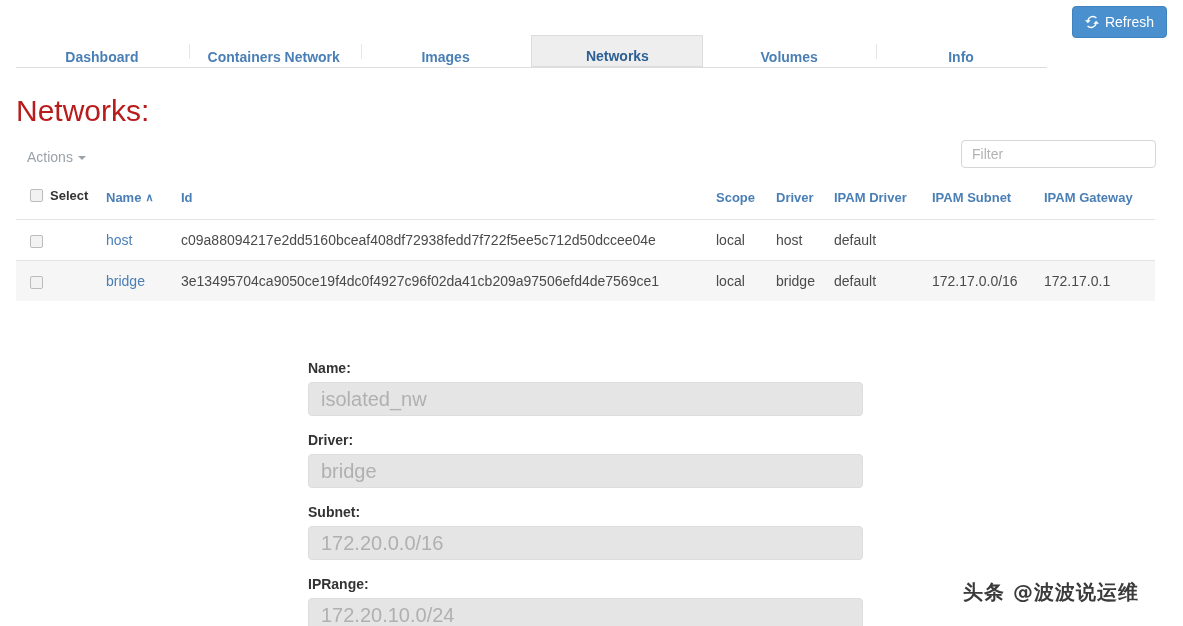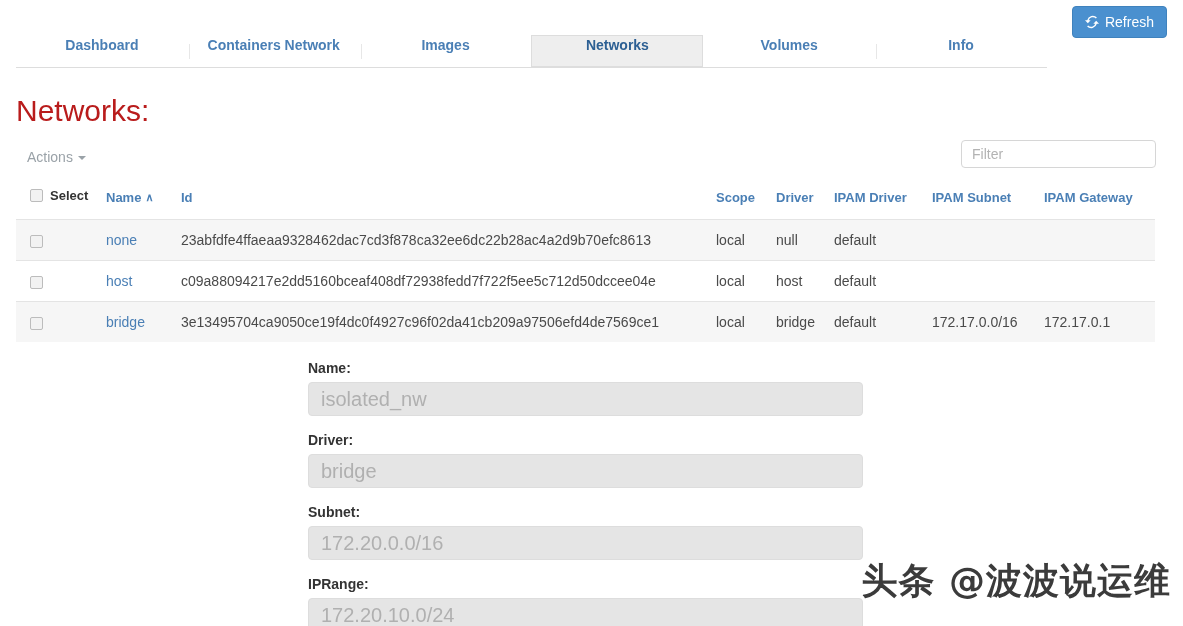--- a/index.html
+++ b/index.html
@@ -30,21 +30,21 @@
     display: flex;
     align-items: stretch;
     width: 1031px;
     height: 68px;
     border-bottom: 1px solid #dddddd;
     box-sizing: border-box;
   }
   .tab {
     flex: 1 1 0;
     display: flex;
-    align-items: flex-start;
+    align-items: flex-end;
     justify-content: center;
     text-align: center;
     font-size: 14px;
     font-weight: bold;
     color: #4a7fb5;
     line-height: 19px;
     cursor: pointer;
     box-sizing: border-box;
     border: 1px solid transparent;
     border-bottom: none;
@@ -238,23 +238,23 @@
     font-size: 20px;
     color: #555555;
     background: #e5e5e5;
     font-family: "Liberation Sans", sans-serif;
   }
   .form-control::placeholder { color: #b0b0b0; }
 
   
   .watermark {
     position: absolute;
-    right: 12px;
+    right: 44px;
     bottom: 20px;
-    font-size: 36px;
+    font-size: 20px;
     font-weight: bold;
     color: #2b2b2b;
     font-family: "DejaVu Sans", sans-serif;
     letter-spacing: 1px;
     white-space: nowrap;
     opacity: 0.92;
   }
 </style>
 </head>
 <body>
@@ -323,30 +323,20 @@
         </th>
         <th>Id</th>
         <th>Scope</th>
         <th>Driver</th>
         <th>IPAM Driver</th>
         <th>IPAM Subnet</th>
         <th>IPAM Gateway</th>
       </tr>
     </thead>
     <tbody id="net-rows">
-        <tr class="striped">
-          <td class="sel-c"><input type="checkbox" class="cb" style=""></td>
-          <td><span class="name-link">none</span></td>
-          <td>23abfdfe4ffaeaa9328462dac7cd3f878ca32ee6dc22b28ac4a2d9b70efc8613</td>
-          <td>local</td>
-          <td>null</td>
-          <td>default</td>
-          <td></td>
-          <td></td>
-        </tr>
         <tr class="">
           <td class="sel-c"><input type="checkbox" class="cb" style=""></td>
           <td><span class="name-link">host</span></td>
           <td>c09a88094217e2dd5160bceaf408df72938fedd7f722f5ee5c712d50dccee04e</td>
           <td>local</td>
           <td>host</td>
           <td>default</td>
           <td></td>
           <td></td>
         </tr>

